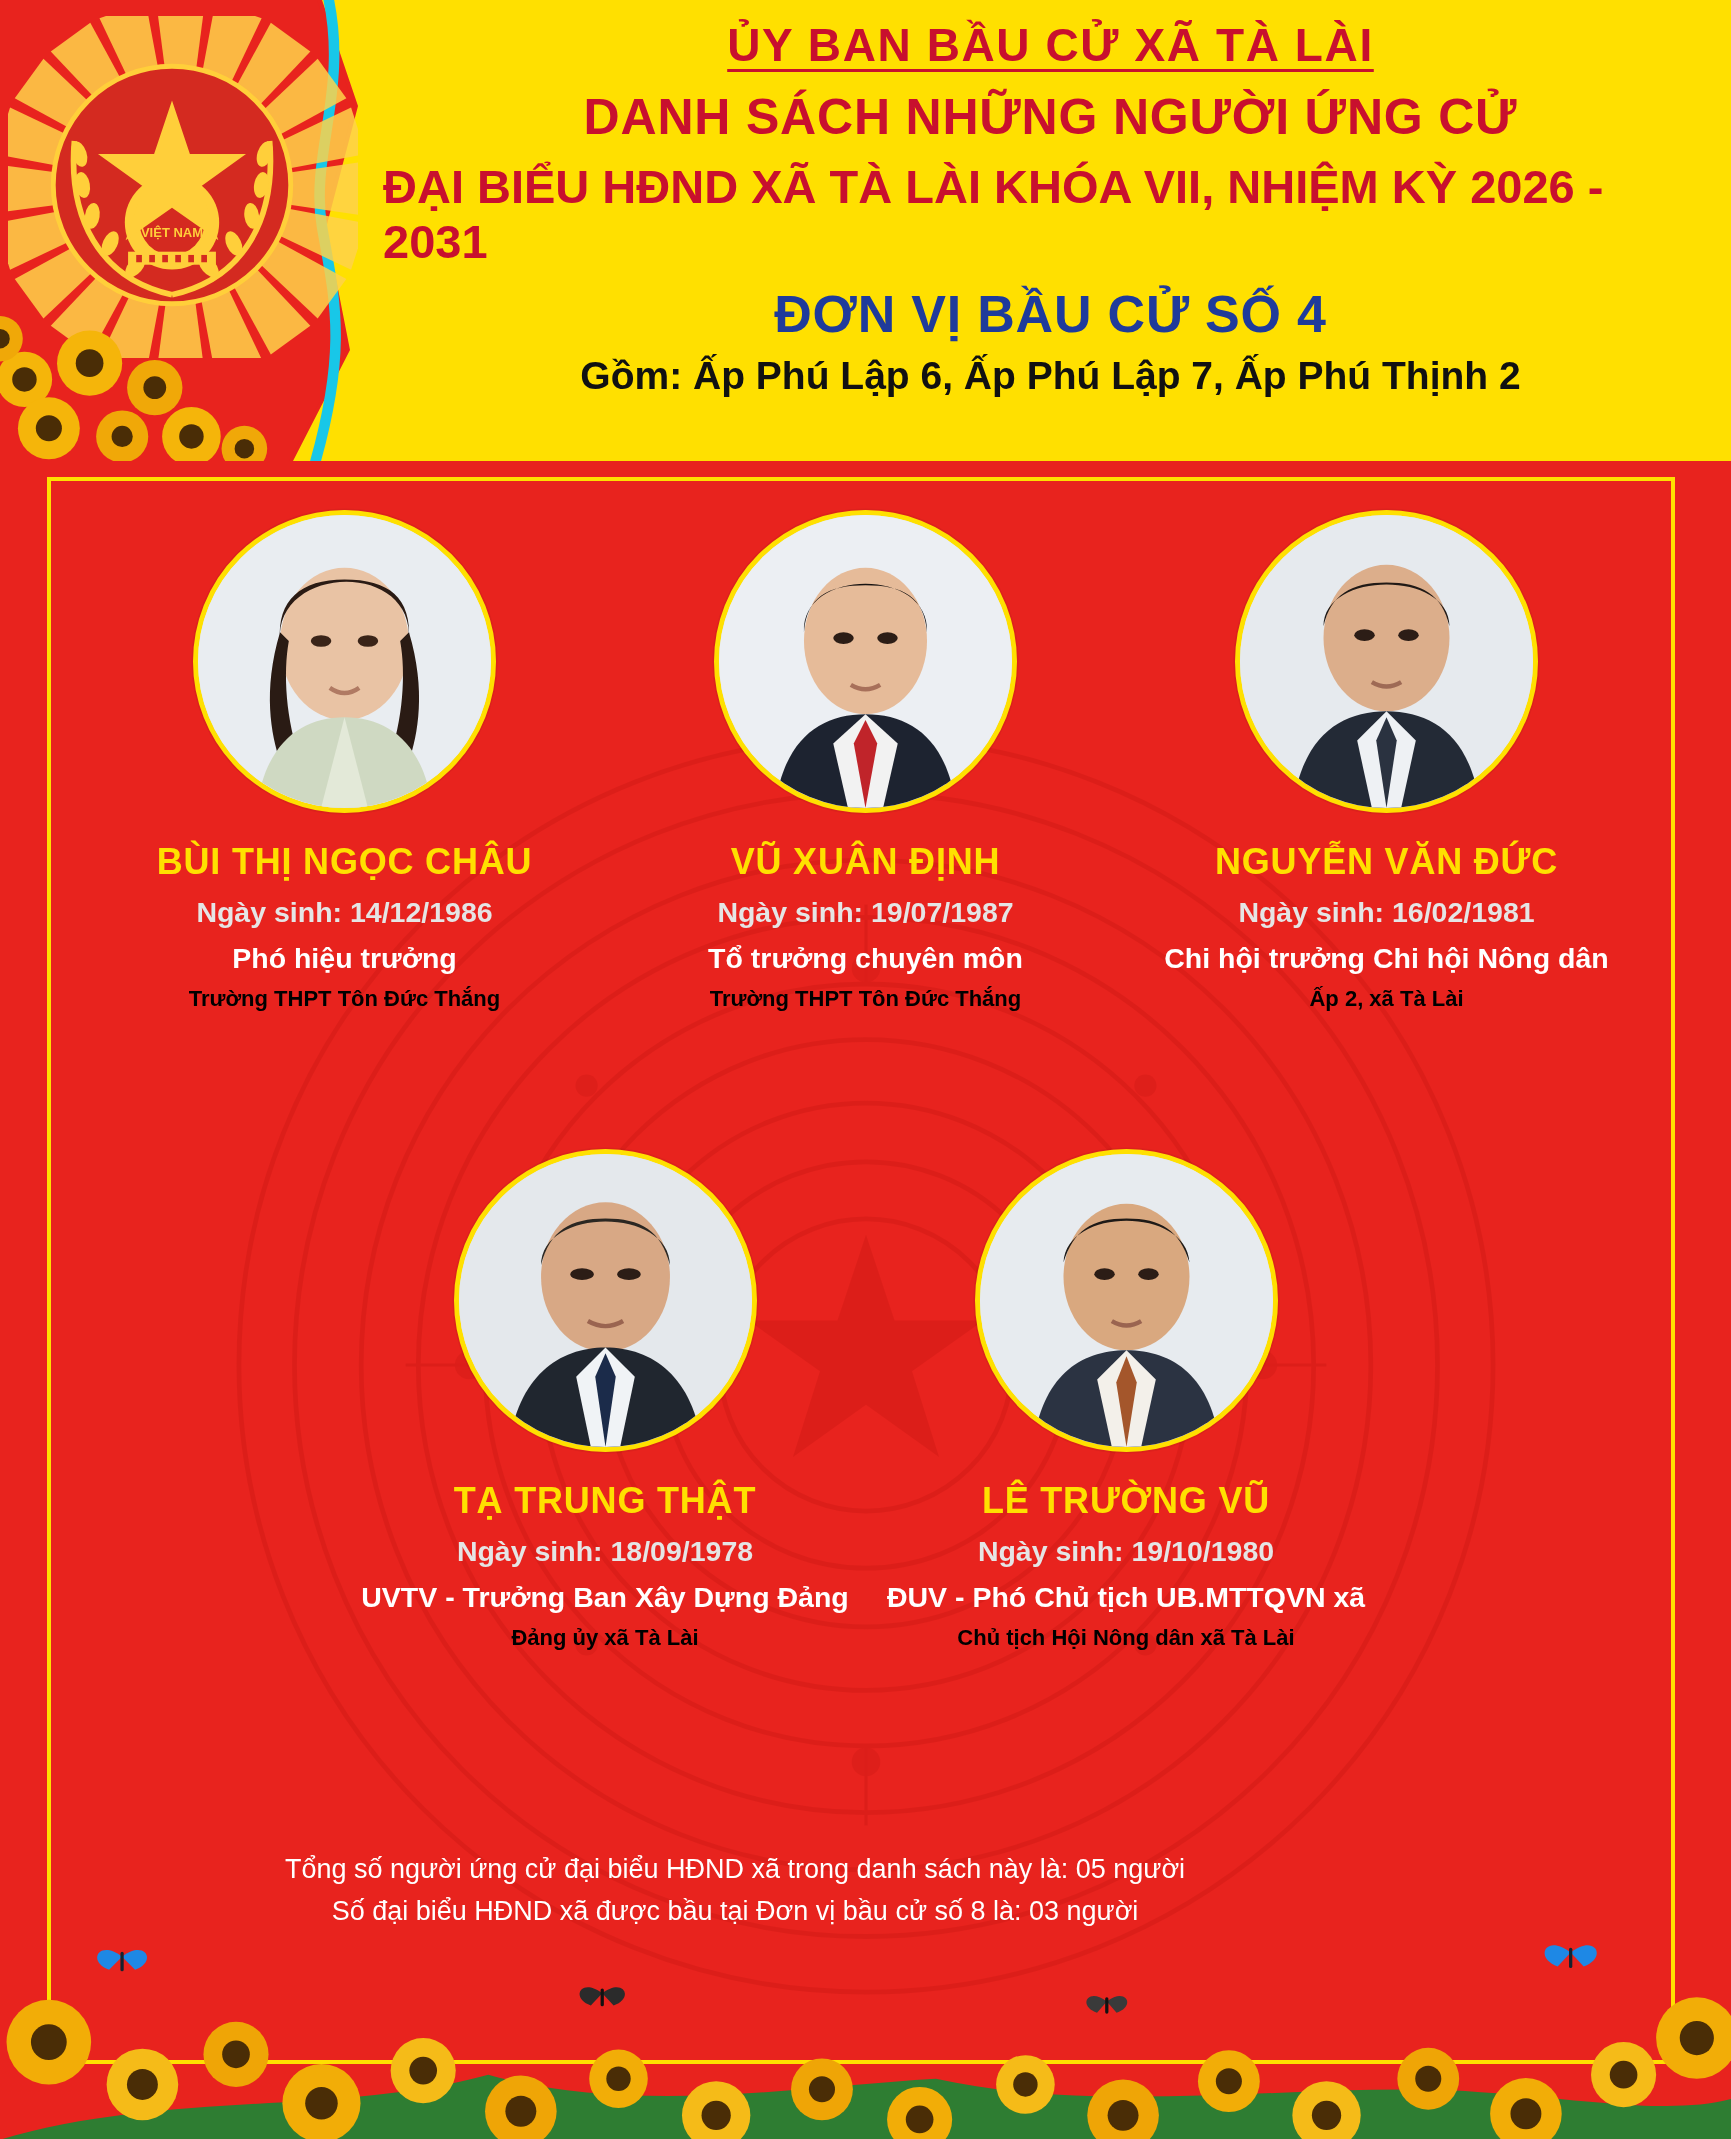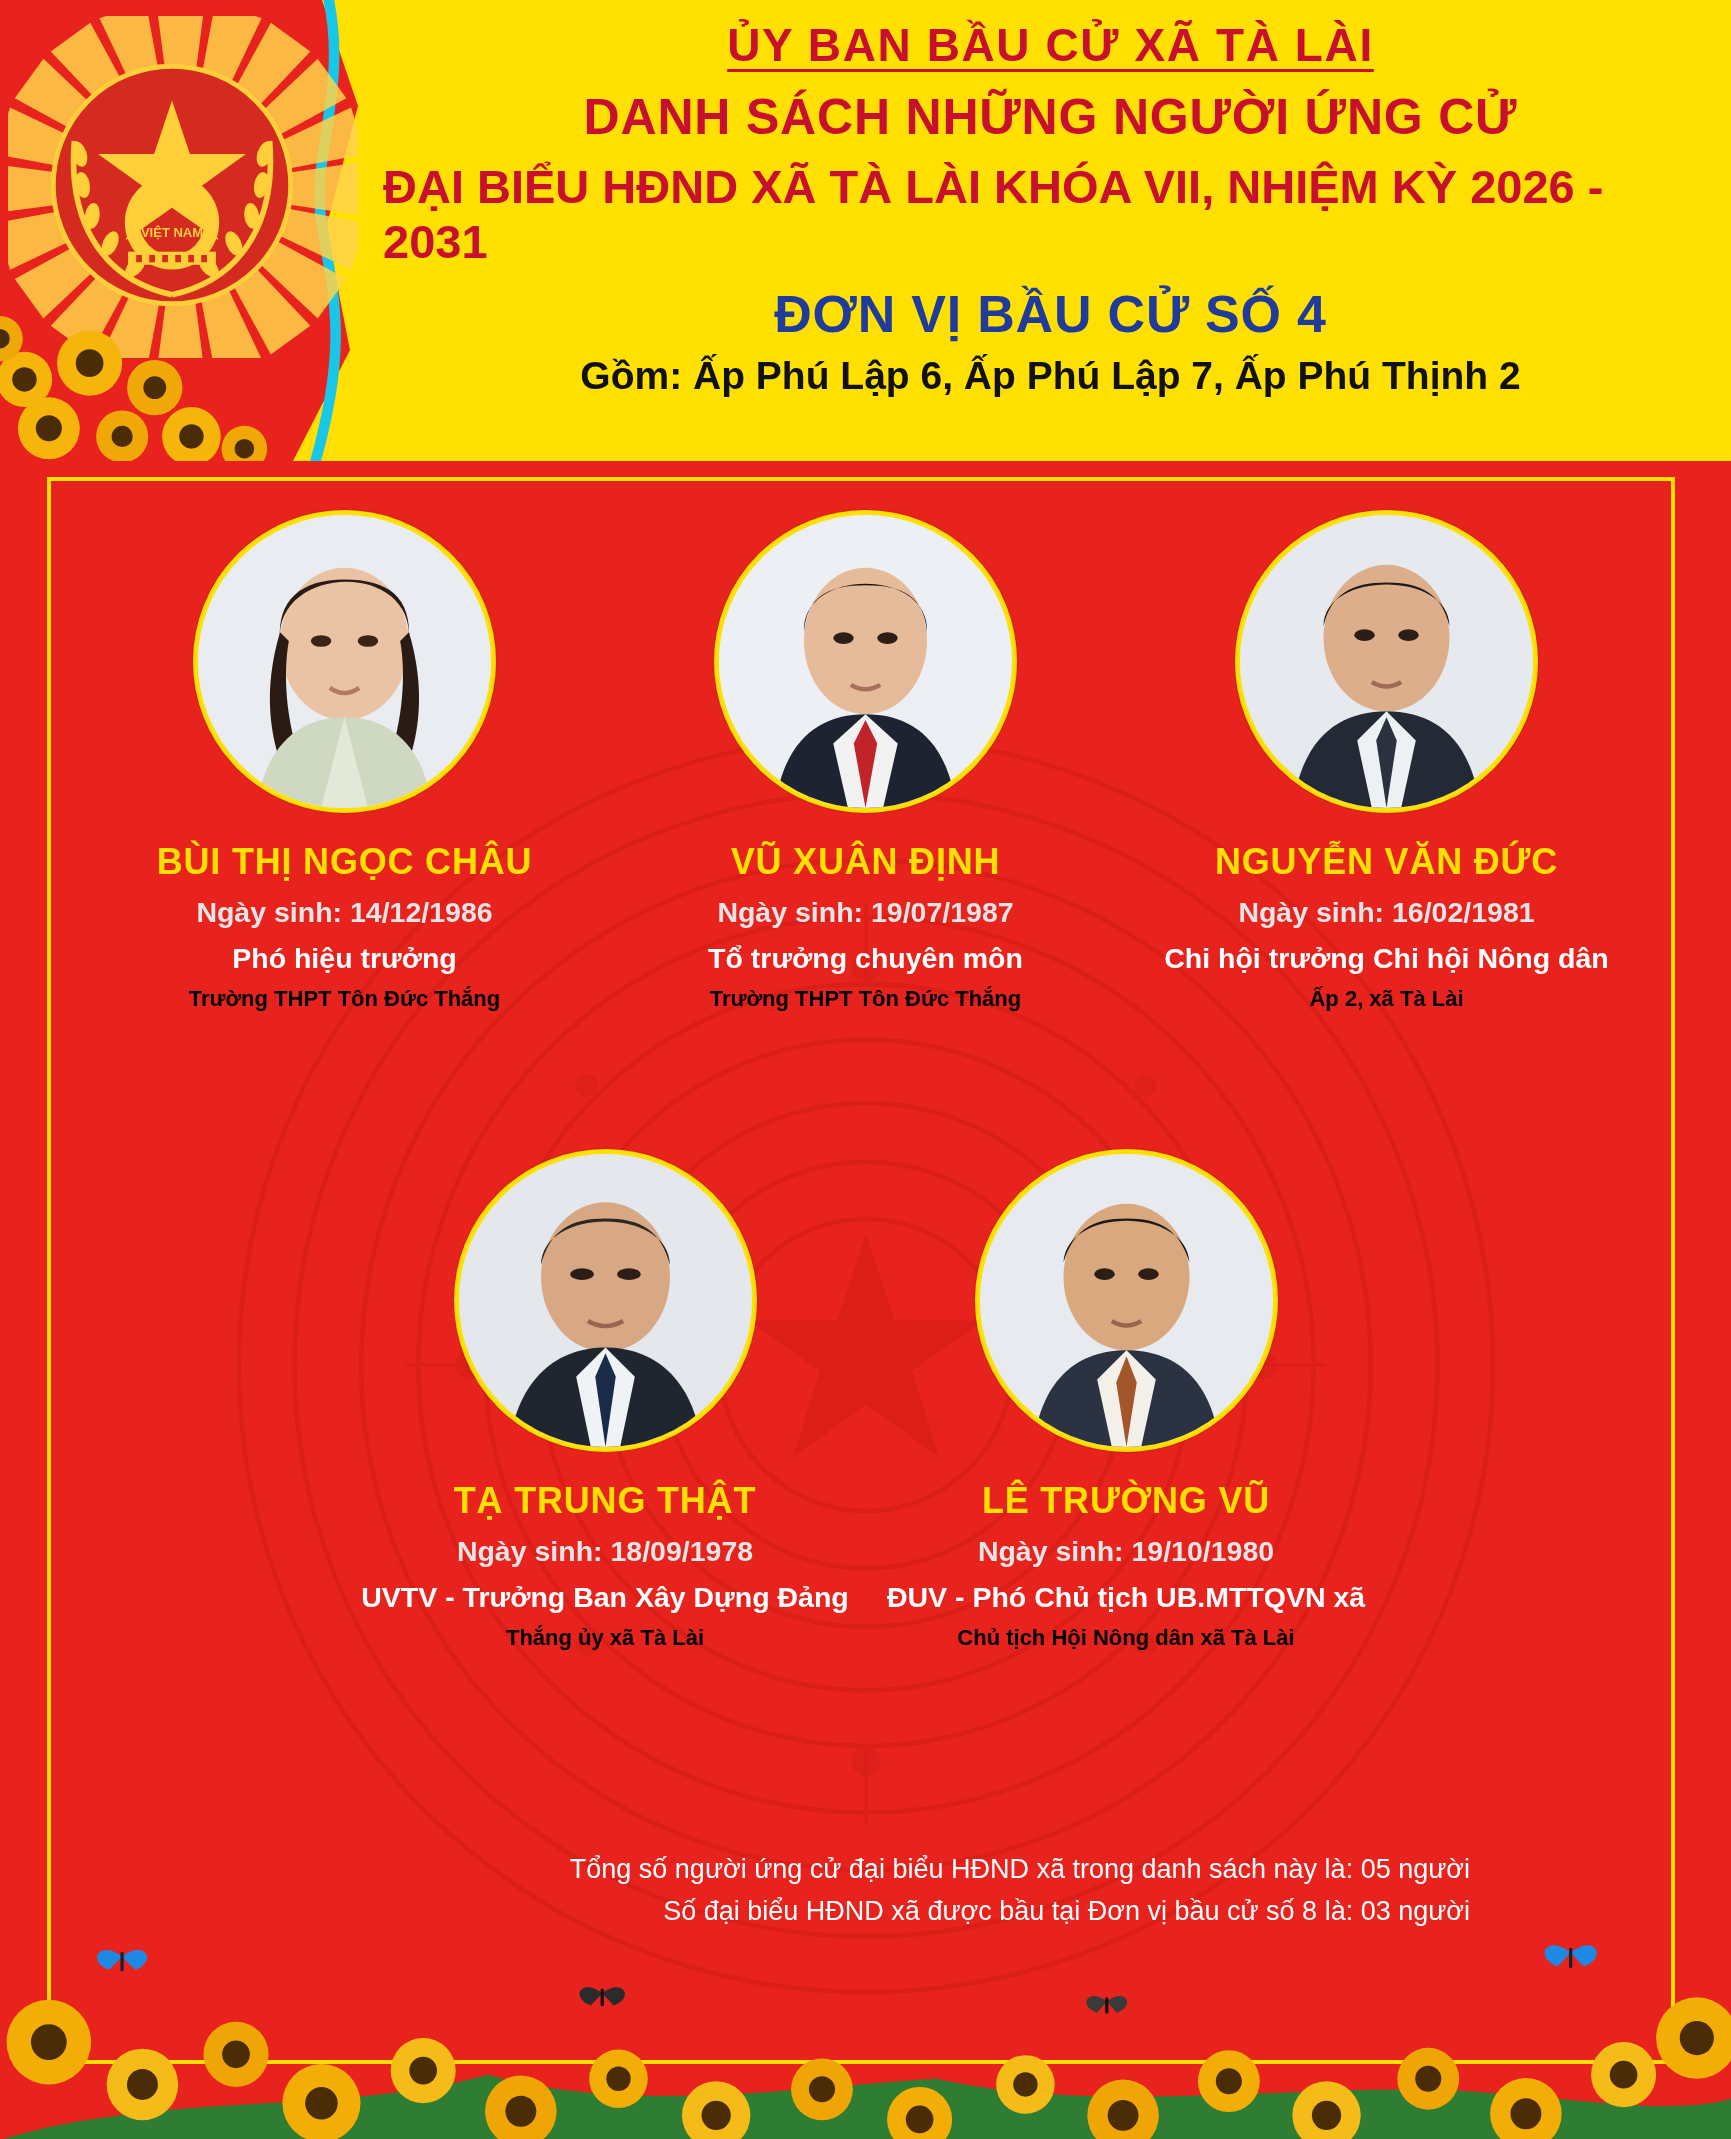--- a/index.html
+++ b/index.html
@@ -205,21 +205,21 @@
     text-align: right;
     white-space: nowrap;
   }
 
   
   .footer-note {
     position: absolute;
     left: 0;
     top: 1388px;
     width: 1470px;
-    text-align: right;
+    text-align: center;
     color: #ffffff;
     font-size: 27px;
     line-height: 1.55;
   }
 
   
   .bottom-flowers {
     position: absolute;
     left: 0; bottom: 0;
     width: 1731px; height: 269px;
@@ -494,21 +494,21 @@
             <ellipse cx="116" cy="82" rx="8" ry="4" fill="#2c1d16"></ellipse>
             <path d="M88 114 q12 7 24 0" stroke="#9a6450" stroke-width="3" fill="none"></path>
             <path d="M34 200 C 40 152, 68 132, 100 132 C 132 132, 160 152, 166 200 Z" fill="#20262f"></path>
             <path d="M100 132 L 80 152 L 90 200 L 110 200 L 120 152 Z" fill="#f0f3f6"></path>
             <path d="M100 136 L 93 152 L 100 200 L 107 152 Z" fill="#1b2b4a"></path>
           </svg>
         </div>
         <div class="cand-name">TẠ TRUNG THẬT</div>
         <div class="cand-dob">Ngày sinh: 18/09/1978</div>
         <div class="cand-pos">UVTV - Trưởng Ban Xây Dựng Đảng</div>
-        <div class="cand-org">Thắng ủy xã Tà Lài</div>
+        <div class="cand-org">Đảng ủy xã Tà Lài</div>
       </div>
 
       <div class="card">
         <div class="photo-ring">
           <svg viewBox="0 0 200 200">
             <rect width="200" height="200" fill="#e7ebef"></rect>
             <ellipse cx="100" cy="84" rx="43" ry="50" fill="#d9a87f"></ellipse>
             <path d="M57 74 C 59 36, 141 36, 143 74 C 136 52, 124 44, 100 44 C 76 44, 64 52, 57 74 Z" fill="#1e1a17"></path>
             <ellipse cx="85" cy="82" rx="7" ry="4" fill="#2c1d16"></ellipse>
             <ellipse cx="115" cy="82" rx="7" ry="4" fill="#2c1d16"></ellipse>

